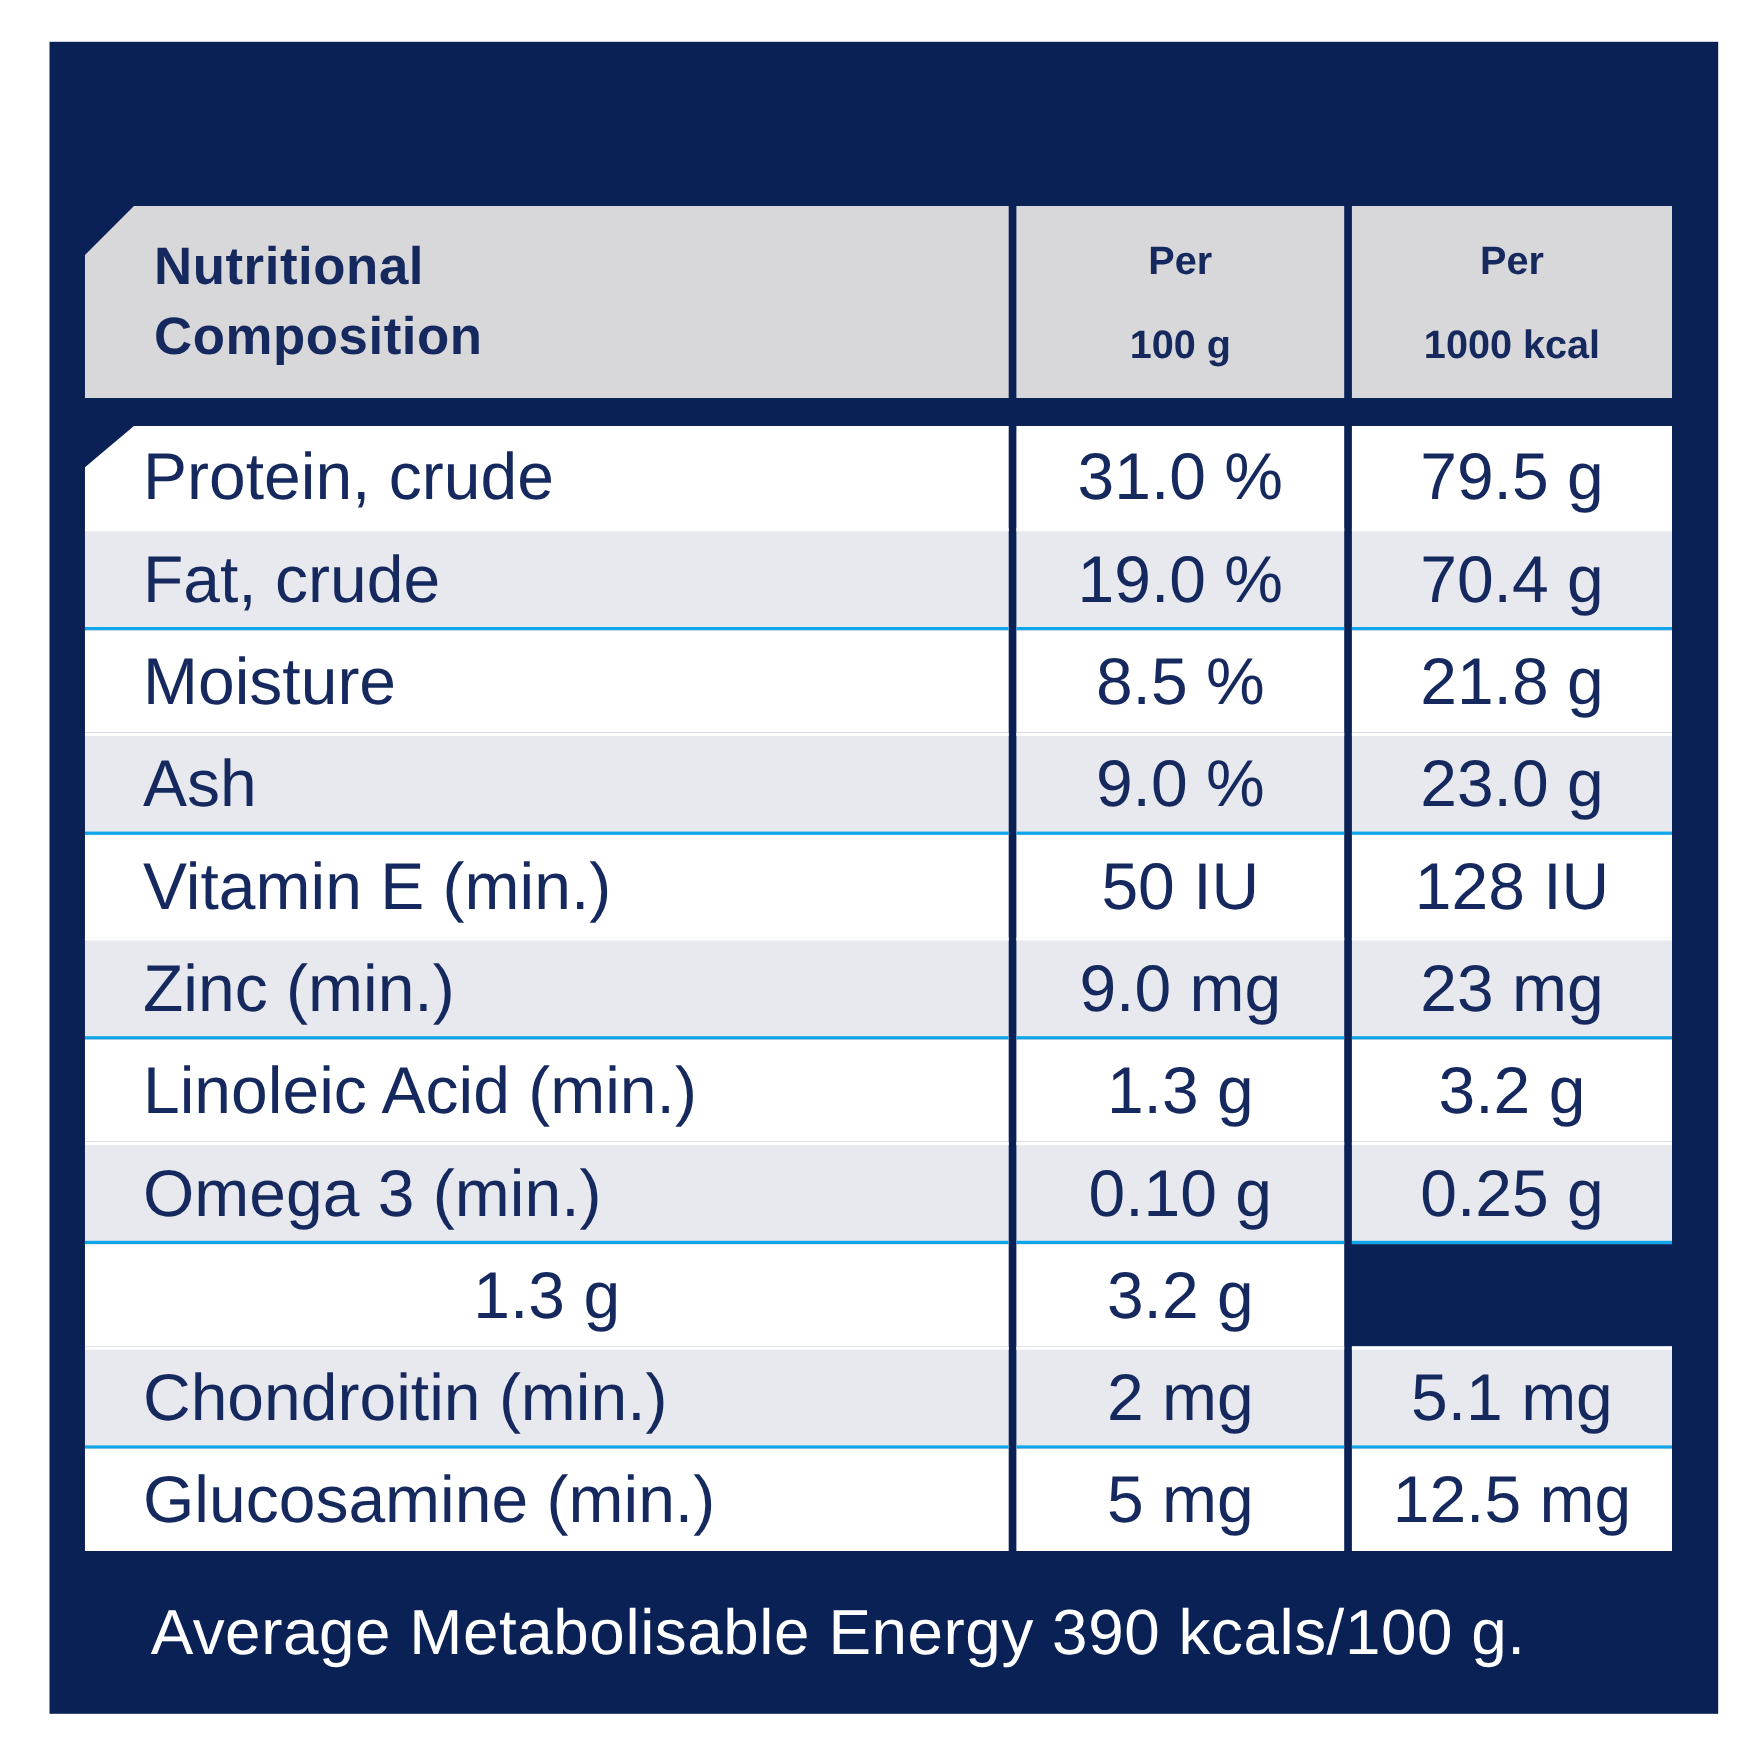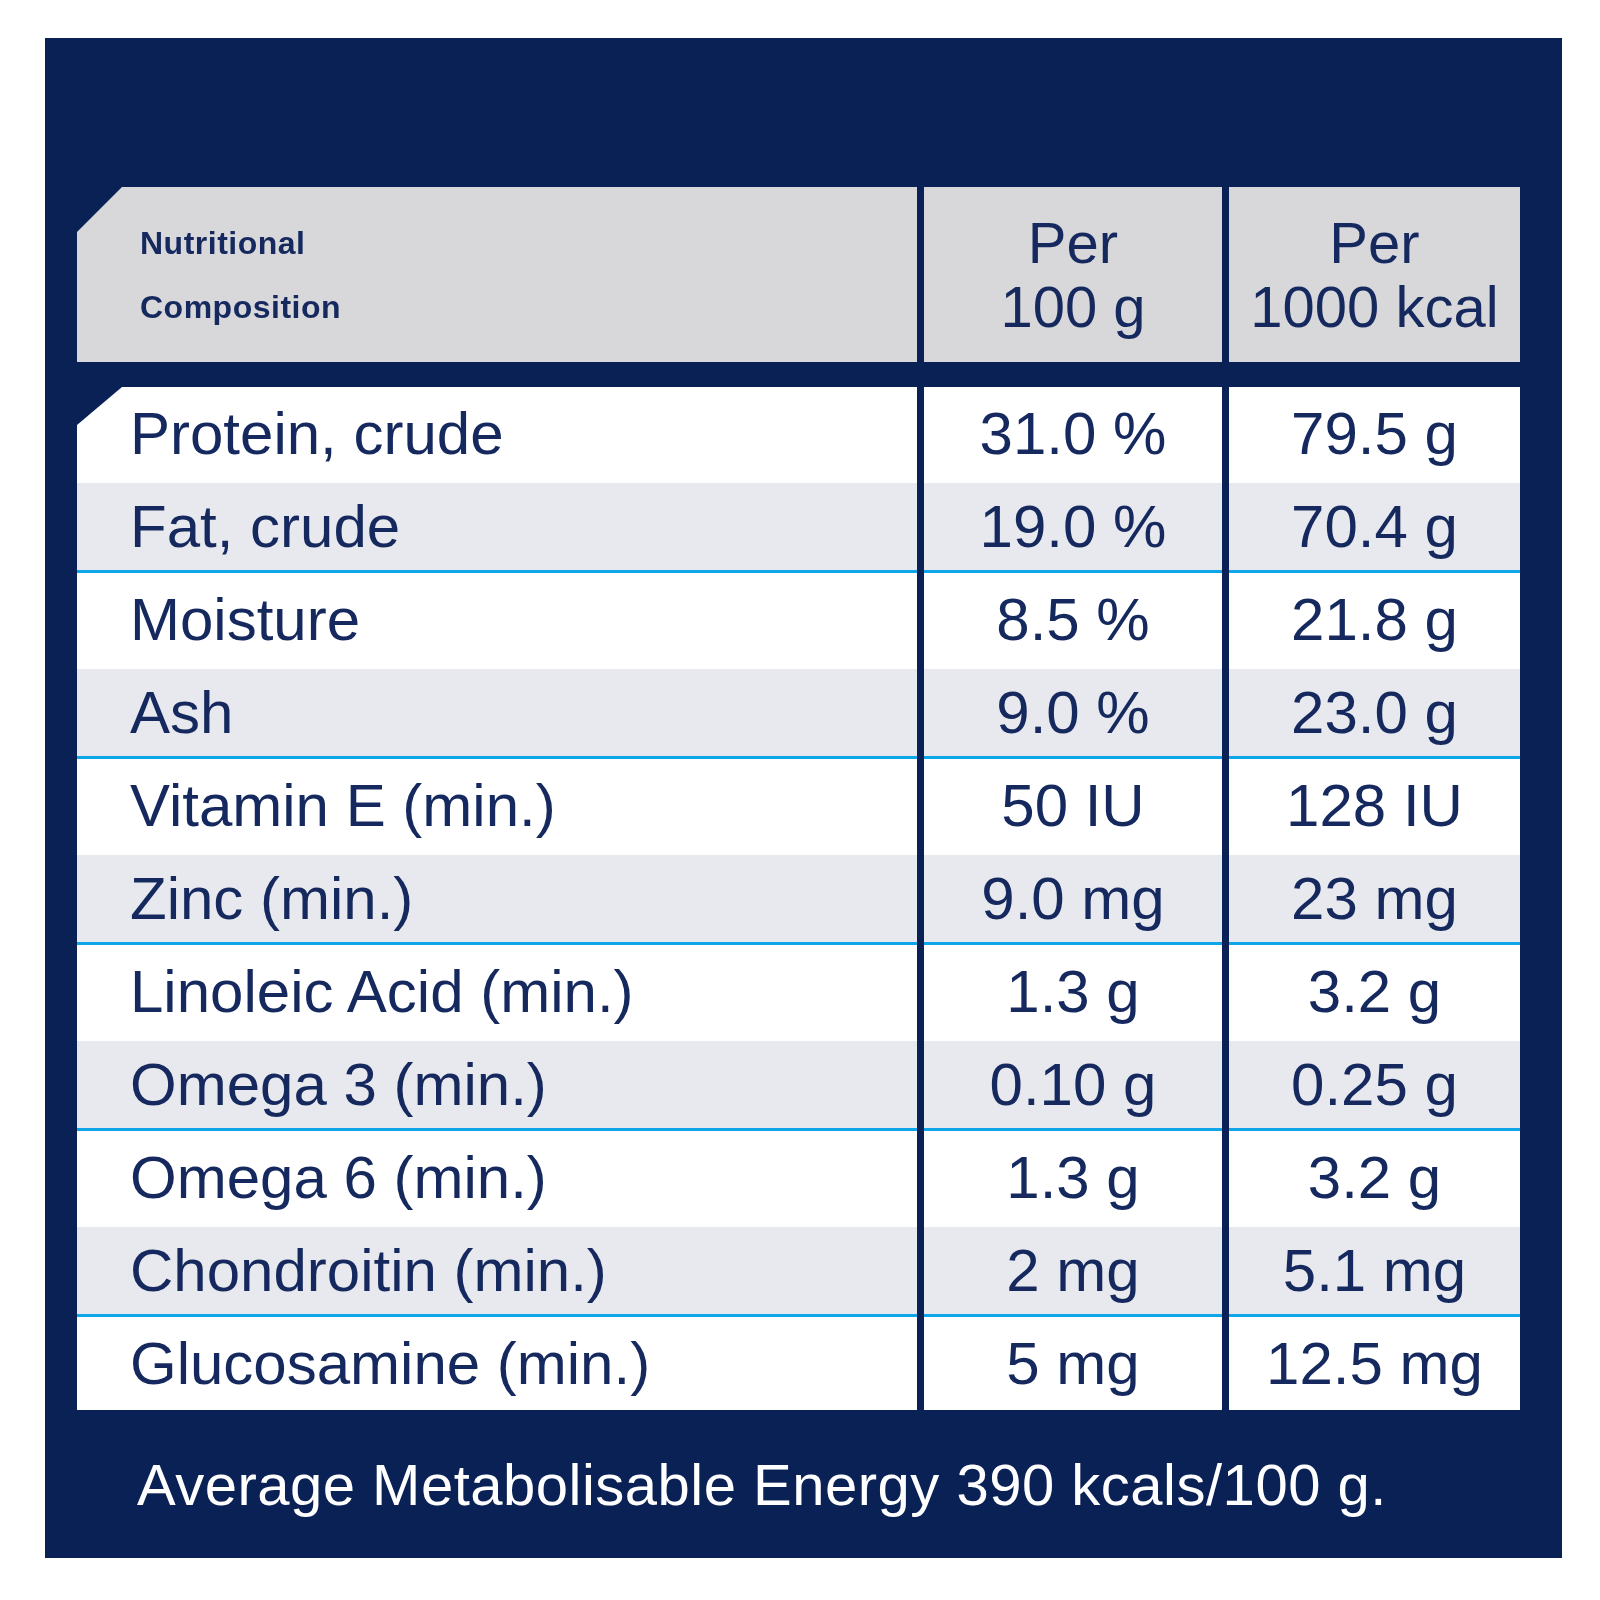--- a/index.html
+++ b/index.html
@@ -37,32 +37,32 @@
   }
   .header-cell {
     background: #d8d8da;
     color: #15295e;
     display: flex;
     align-items: center;
     box-sizing: border-box;
   }
   .header-title-cell {
     padding-left: 63px;
-    font-size: 32px;
+    font-size: 48px;
     line-height: 64px;
     font-weight: 700;
     white-space: pre-line;
     letter-spacing: 0.5px;
   }
   .header-col-cell {
     justify-content: center;
     text-align: center;
-    font-size: 58px;
-    line-height: 64px;
-    font-weight: 400;
+    font-size: 36px;
+    line-height: 76px;
+    font-weight: 700;
     white-space: pre-line;
   }
   
   .table-body {
     position: absolute;
     left: 32px;
     top: 349px;
     width: 1443px;
     height: 1023px;
     display: flex;
@@ -159,21 +159,20 @@
     <div class="cell label-cell">Linoleic Acid (min.)</div>
     <div class="cell value-cell">1.3 g</div>
     <div class="cell value-cell">3.2 g</div>
   </div>
         <div class="table-row row-alt">
     <div class="cell label-cell">Omega 3 (min.)</div>
     <div class="cell value-cell">0.10 g</div>
     <div class="cell value-cell">0.25 g</div>
   </div>
         <div class="table-row row-plain">
-    <div class="cell label-cell">Omega 6 (min.)</div>
     <div class="cell value-cell">1.3 g</div>
     <div class="cell value-cell">3.2 g</div>
   </div>
         <div class="table-row row-alt">
     <div class="cell label-cell">Chondroitin (min.)</div>
     <div class="cell value-cell">2 mg</div>
     <div class="cell value-cell">5.1 mg</div>
   </div>
         <div class="table-row row-plain">
     <div class="cell label-cell">Glucosamine (min.)</div>

